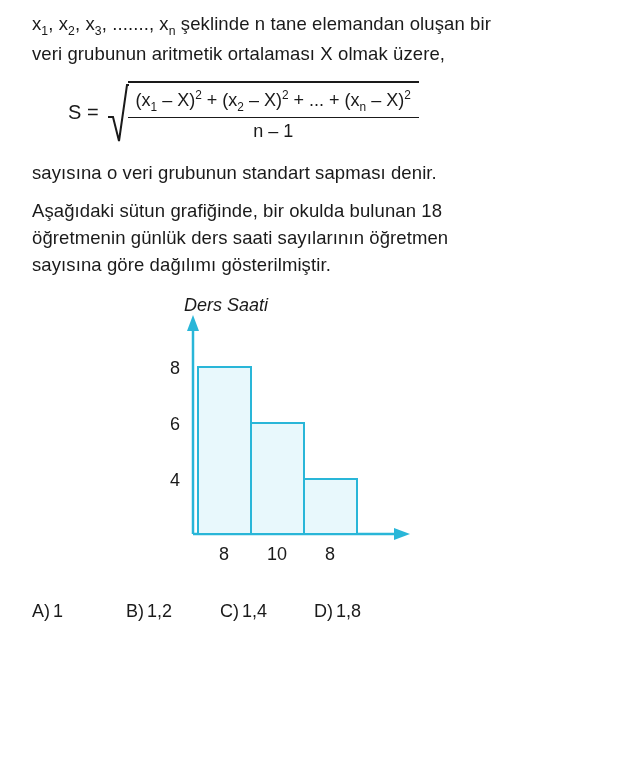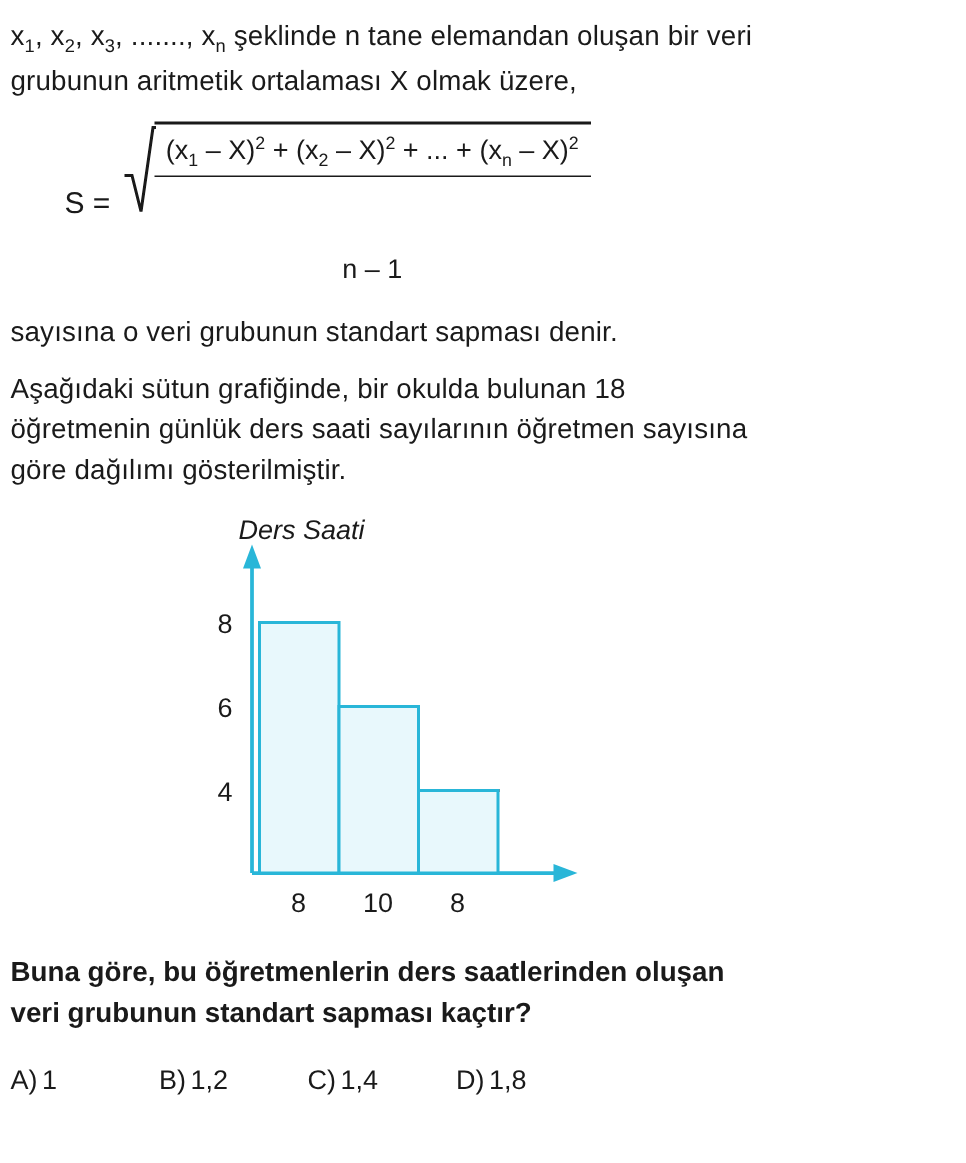--- a/index.html
+++ b/index.html
@@ -9,21 +9,21 @@
   }
   body {
     width: 644px;
     height: 775px;
     font-family: "Liberation Sans", sans-serif;
     color: #1a1a1a;
     position: relative;
     overflow: hidden;
   }
   .page {
-    padding: 10px 14px 0 7px;
+    padding: 10px 14px 0 32px;
     box-sizing: border-box;
     width: 516px;
   }
   .para {
     font-size: 18.5px;
     line-height: 1.48;
     margin: 0 0 10px 0;
     letter-spacing: 0.1px;
   }
   .sub { font-size: 0.66em; vertical-align: sub; }
@@ -66,21 +66,20 @@
   }
   .frac .bar {
     width: 100%;
     height: 1.6px;
     background: #1a1a1a;
   }
   .frac .den {
     font-size: 18px;
     padding: 3px 8px 1px 8px;
     white-space: nowrap;
-    margin-top: 48px;
   }
 
   
   .chart-wrap {
     position: relative;
     width: 100%;
     height: 290px;
     margin-top: 10px;
   }
   .chart-title {
@@ -171,24 +170,20 @@
       <text class="tick-text" x="148" y="85" text-anchor="end">8</text>
       <text class="tick-text" x="148" y="141" text-anchor="end">6</text>
       <text class="tick-text" x="148" y="197" text-anchor="end">4</text>
 
       <text class="cat-text" x="192" y="271" text-anchor="middle">8</text>
       <text class="cat-text" x="245" y="271" text-anchor="middle">10</text>
       <text class="cat-text" x="298" y="271" text-anchor="middle">8</text>
     </svg>
   </div>
 
-  <p class="question">
-    <span>Buna göre, bu öğretmenlerin ders saatlerinden oluşan</span><br>
-    <span>veri grubunun standart sapması kaçtır?</span>
-  </p>
 
   <div class="choices">
     <div class="choice"><span class="ltr">A)</span><span>1</span></div>
     <div class="choice"><span class="ltr">B)</span><span>1,2</span></div>
     <div class="choice"><span class="ltr">C)</span><span>1,4</span></div>
     <div class="choice"><span class="ltr">D)</span><span>1,8</span></div>
   </div>
 
 </div>
 

